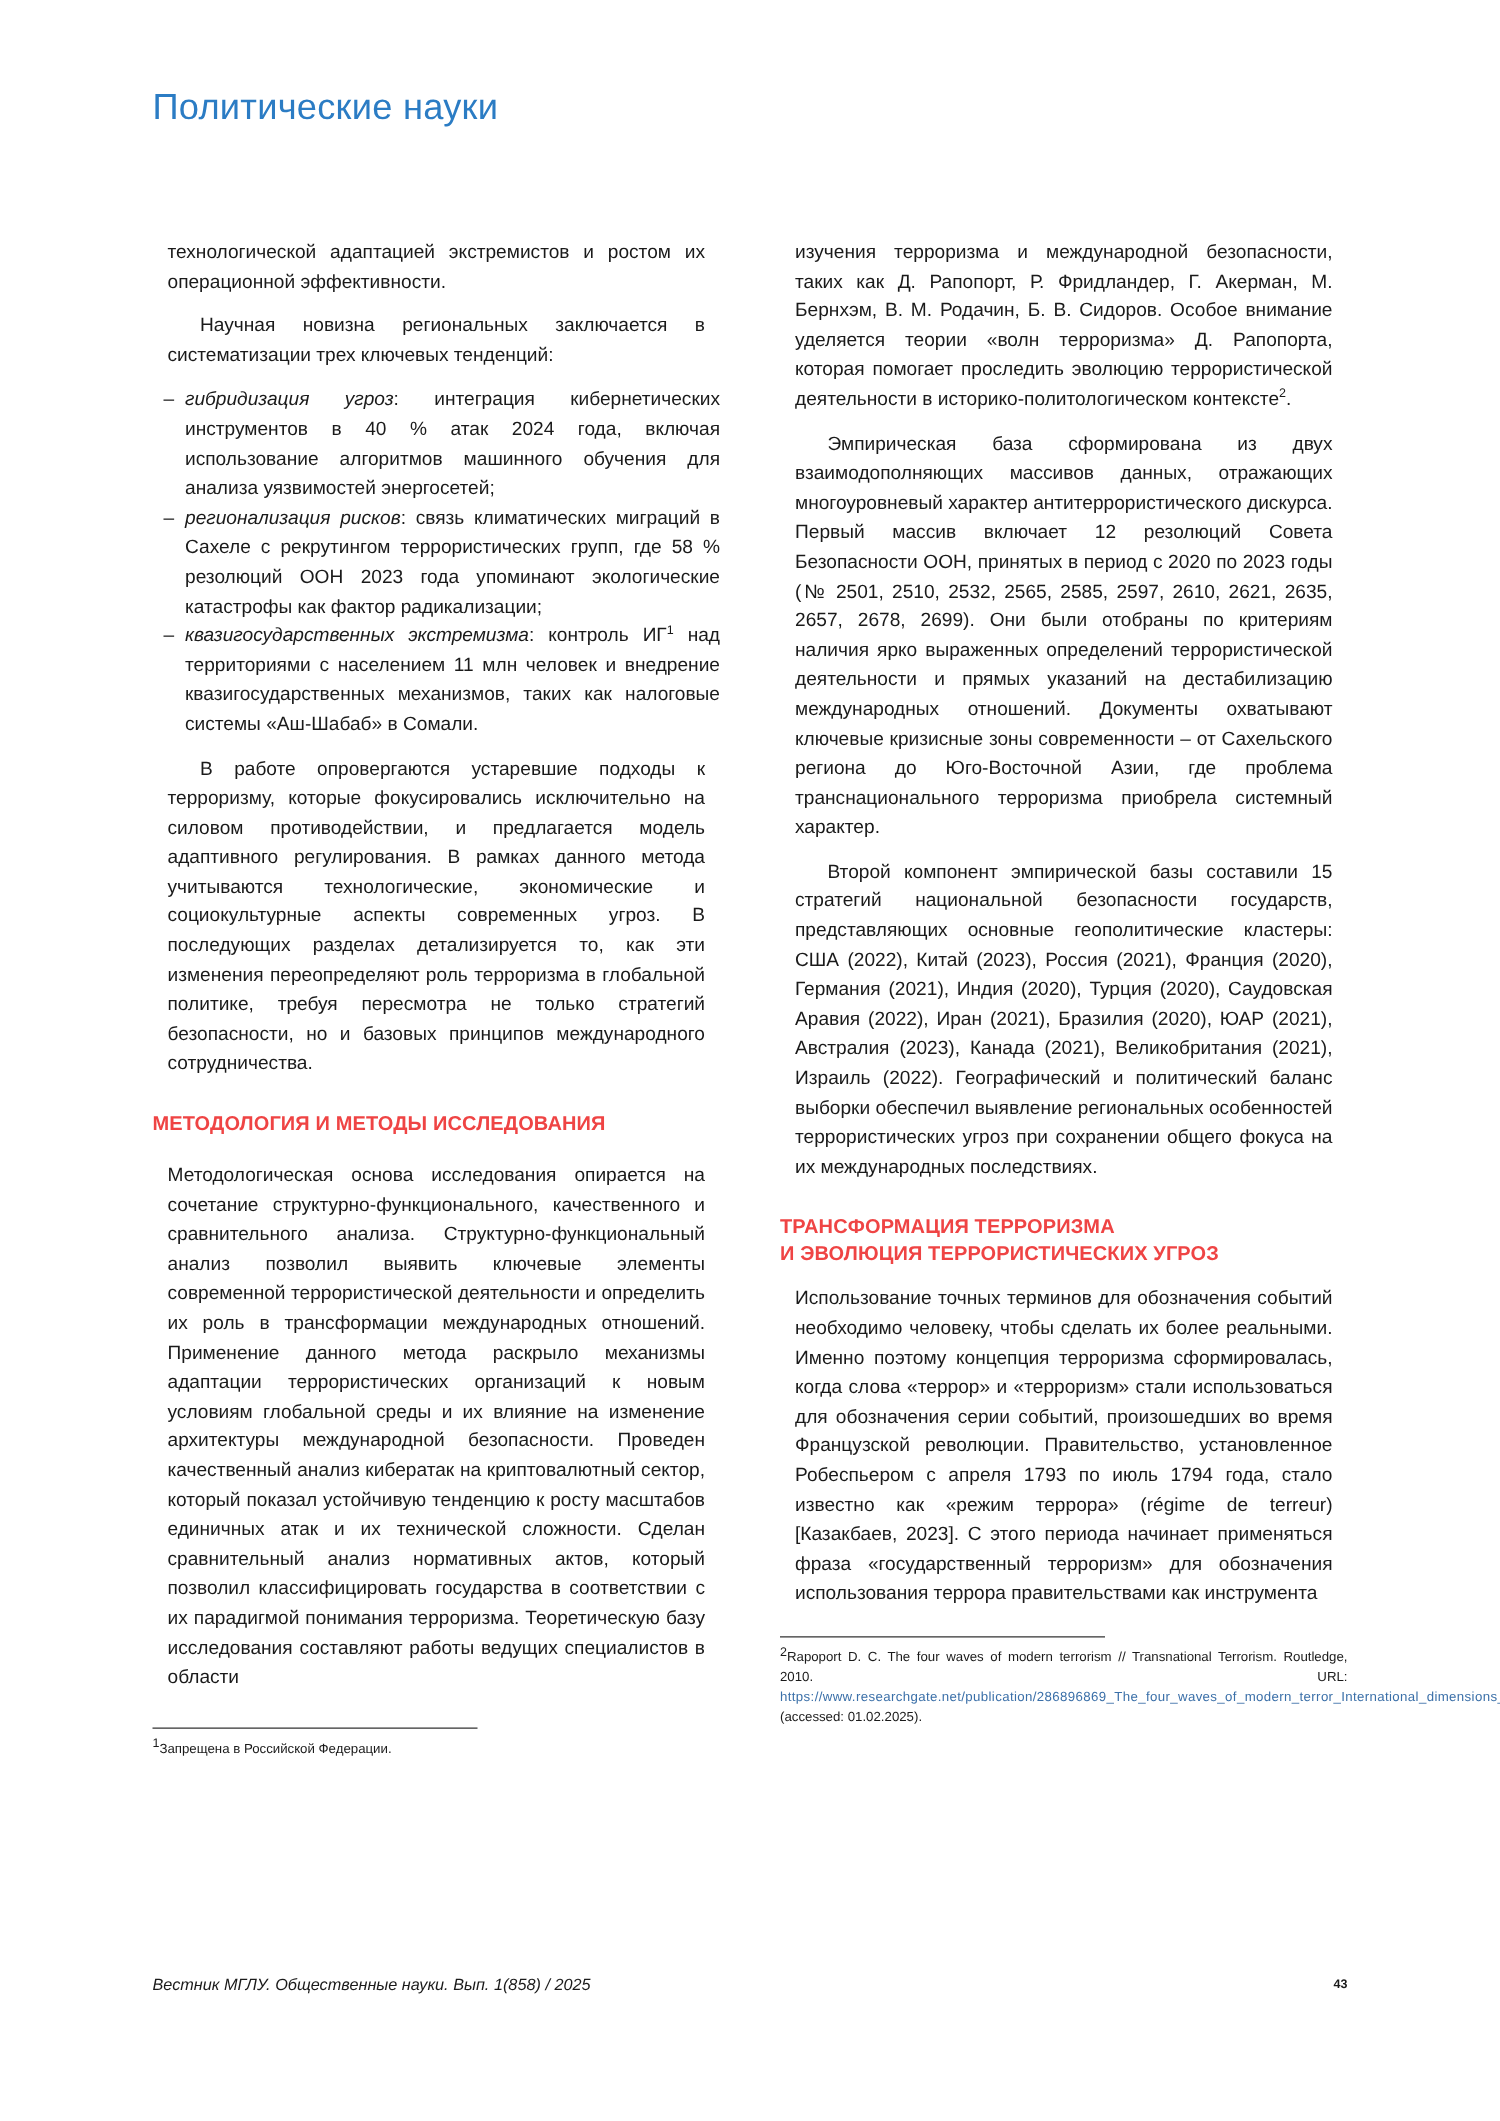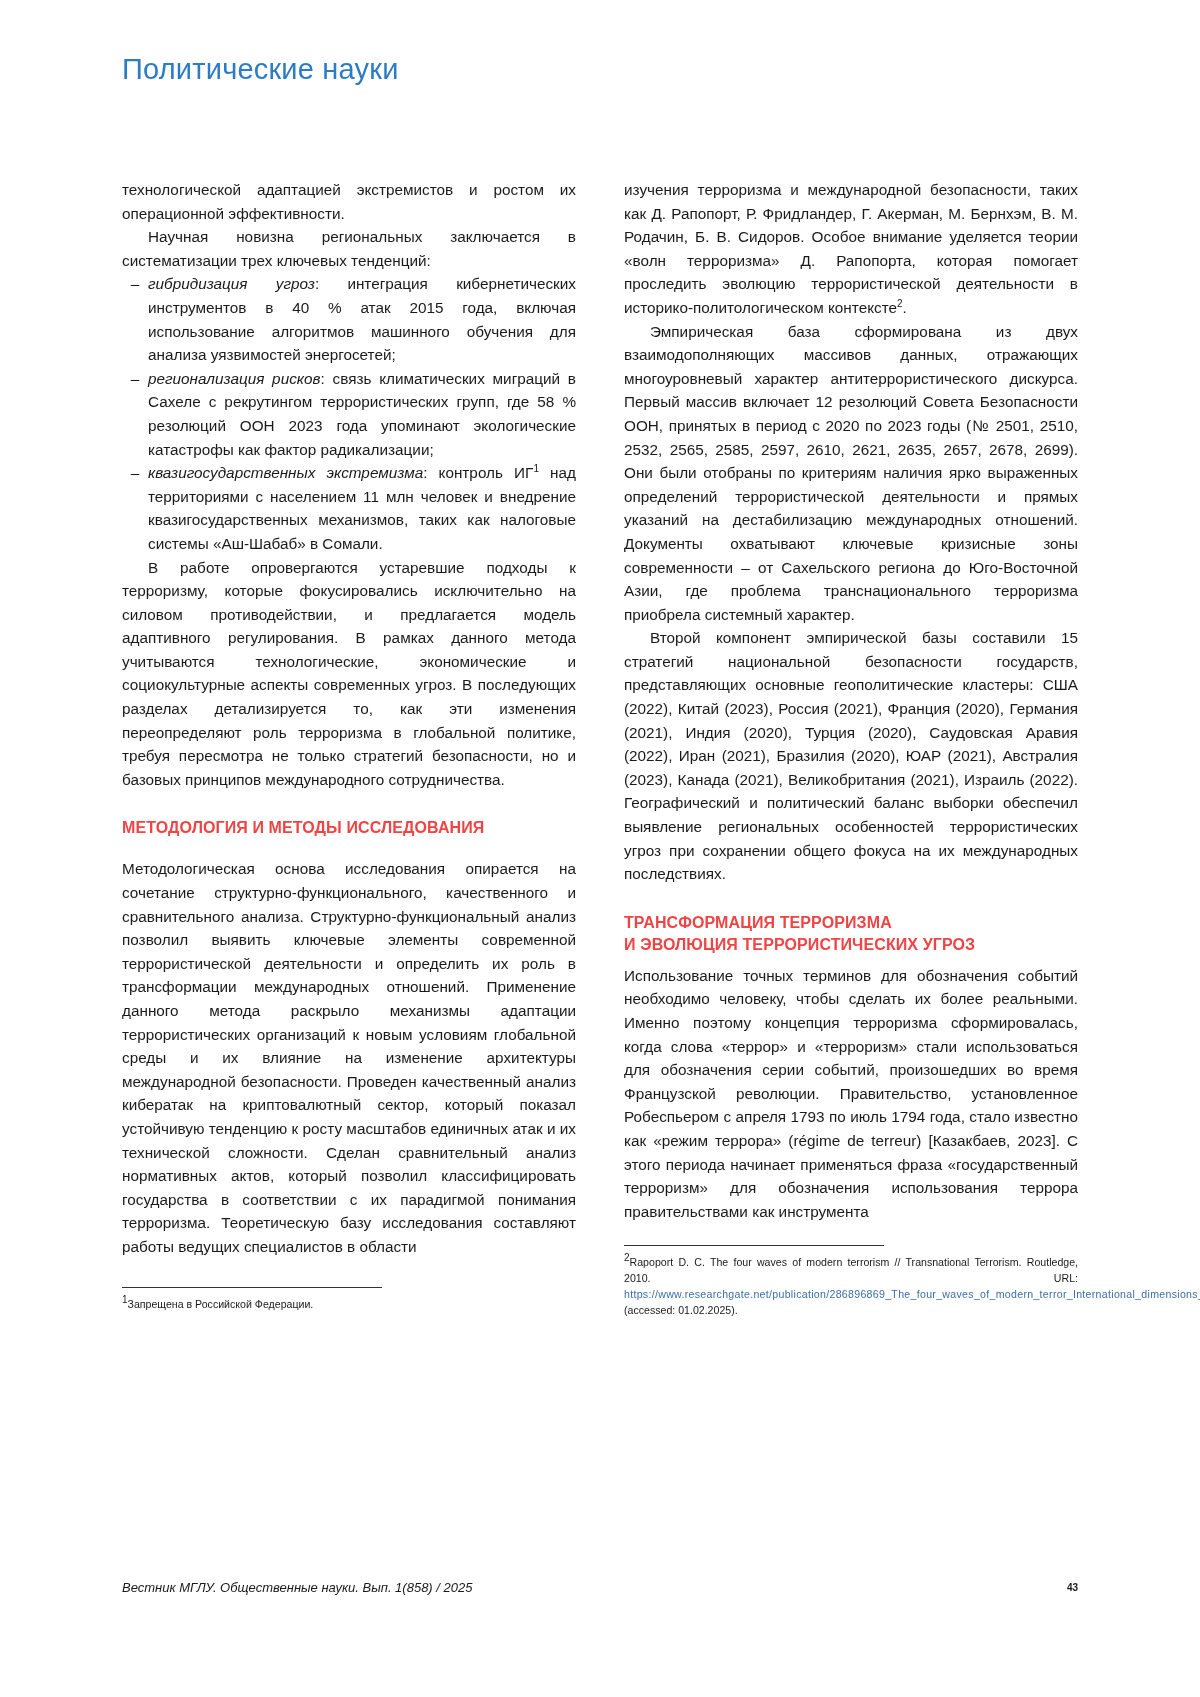--- a/index.html
+++ b/index.html
@@ -19,40 +19,40 @@
   .page {
     position: absolute;
     left: 0; top: 0;
     width: 1200px;
     height: 1697px;
     padding: 0;
   }
   .header-title {
     position: absolute;
     left: 122px;
-    top: 53px;
+    top: 70px;
     font-size: 29px;
     color: #2b7cc4;
     letter-spacing: 0.2px;
     font-weight: 400;
   }
   .columns {
     position: absolute;
     left: 122px;
     top: 178px;
     width: 956px;
     display: flex;
     gap: 48px;
   }
   .col {
     width: 454px;
     position: relative;
   }
   p {
-    margin: 0;
+    margin: 12px;
     font-size: 15.3px;
     line-height: 23.6px;
     text-align: justify;
     text-justify: inter-word;
     hyphens: auto;
   }
   p.indent { text-indent: 26px; }
   .list {
     margin: 0;
     padding: 0;
@@ -136,21 +136,21 @@
   <div class="columns">
 
     <div class="col">
       <div class="left-col-inner">
         <p>технологической адаптацией экстремистов и ростом их операционной эффективности.</p>
         <p class="indent">Научная новизна региональных заключается в систематизации трех ключевых тенденций:</p>
 
         <div class="list">
           <div class="list-item">
             <span class="dash">–</span>
-            <span class="list-text"><span class="it">гибридизация угроз</span><span>: интеграция кибернетических инструментов в 40 % атак 2015 года, включая использование алгоритмов машинного обучения для анализа уязвимостей энергосетей;</span></span>
+            <span class="list-text"><span class="it">гибридизация угроз</span><span>: интеграция кибернетических инструментов в 40 % атак 2024 года, включая использование алгоритмов машинного обучения для анализа уязвимостей энергосетей;</span></span>
           </div>
           <div class="list-item">
             <span class="dash">–</span>
             <span class="list-text"><span class="it">регионализация рисков</span><span>: связь климатических миграций в Сахеле с рекрутингом террористических групп, где 58 % резолюций ООН 2023 года упоминают экологические катастрофы как фактор радикализации;</span></span>
           </div>
           <div class="list-item">
             <span class="dash">–</span>
             <span class="list-text"><span class="it">квазигосударственных экстремизма</span><span>: контроль ИГ</span><sup>1</sup><span> над территориями с населением 11 млн человек и внедрение квазигосударственных механизмов, таких как налоговые системы «Аш-Шабаб» в Сомали.</span></span>
           </div>
         </div>

